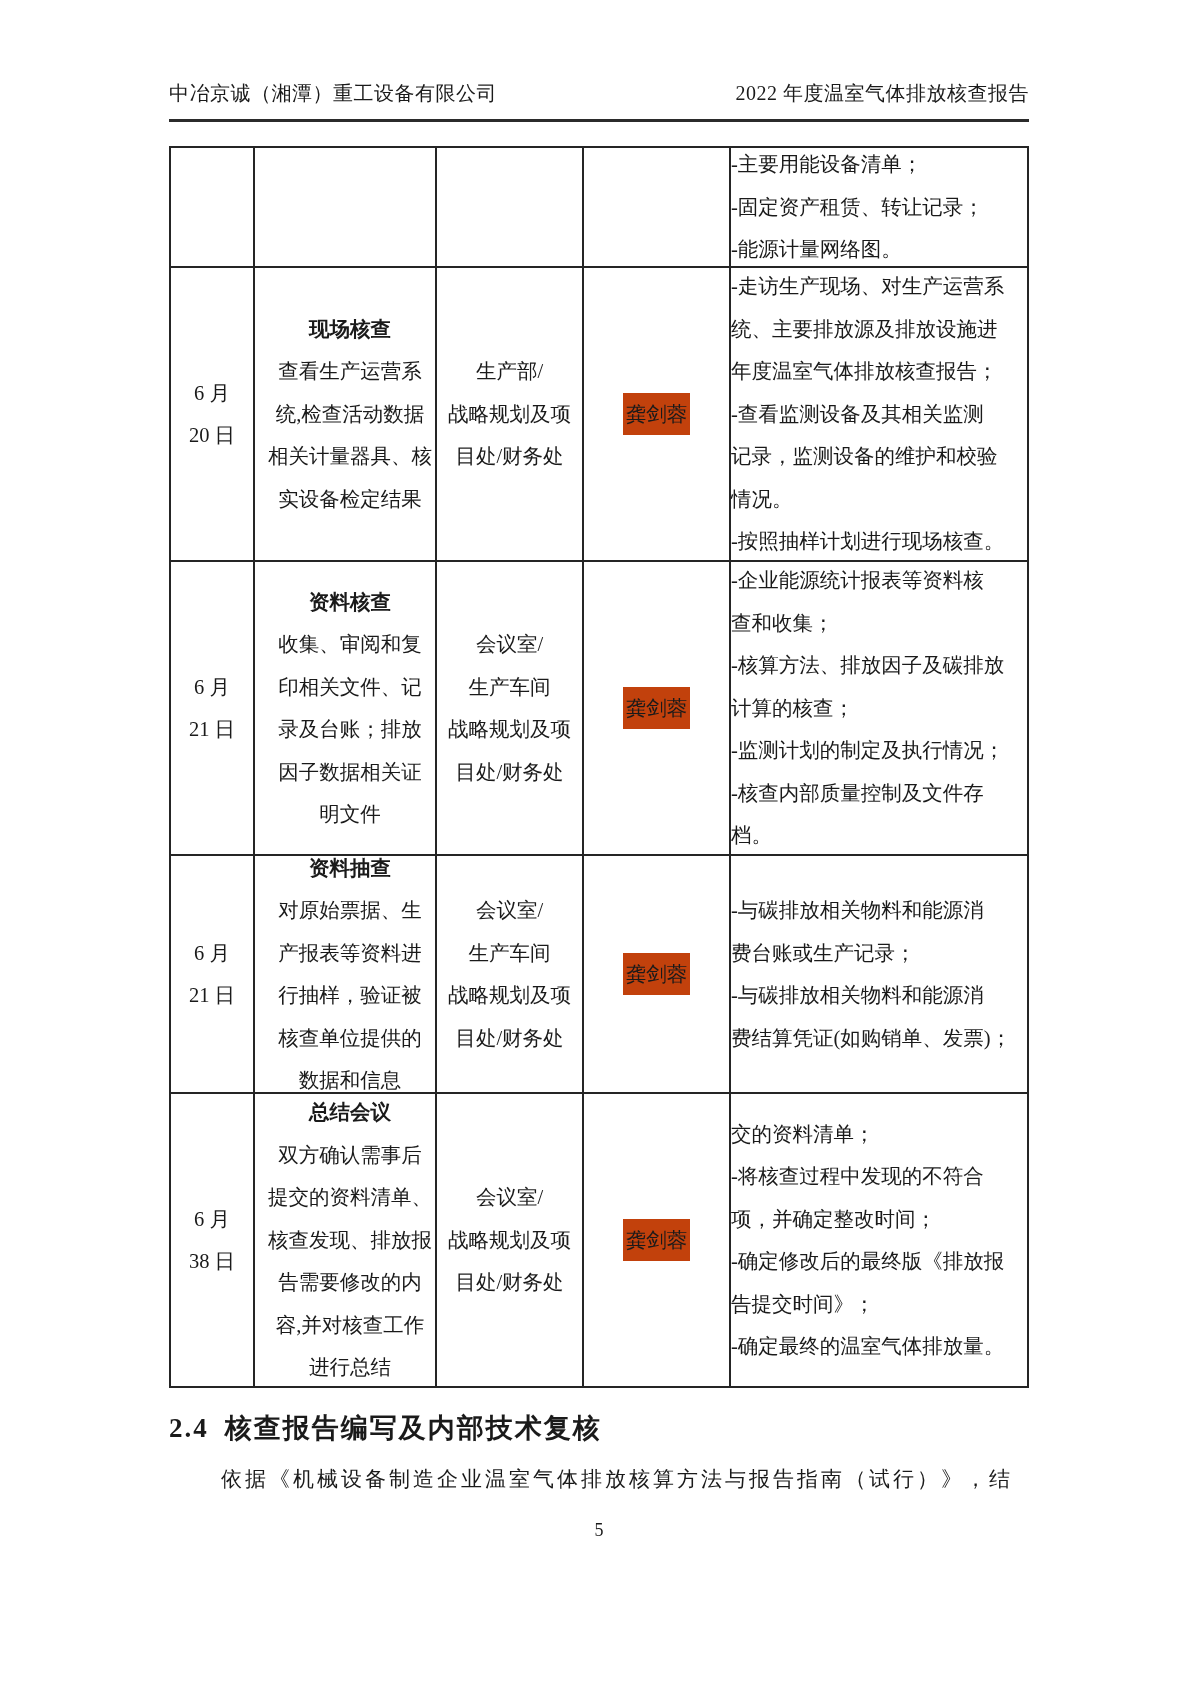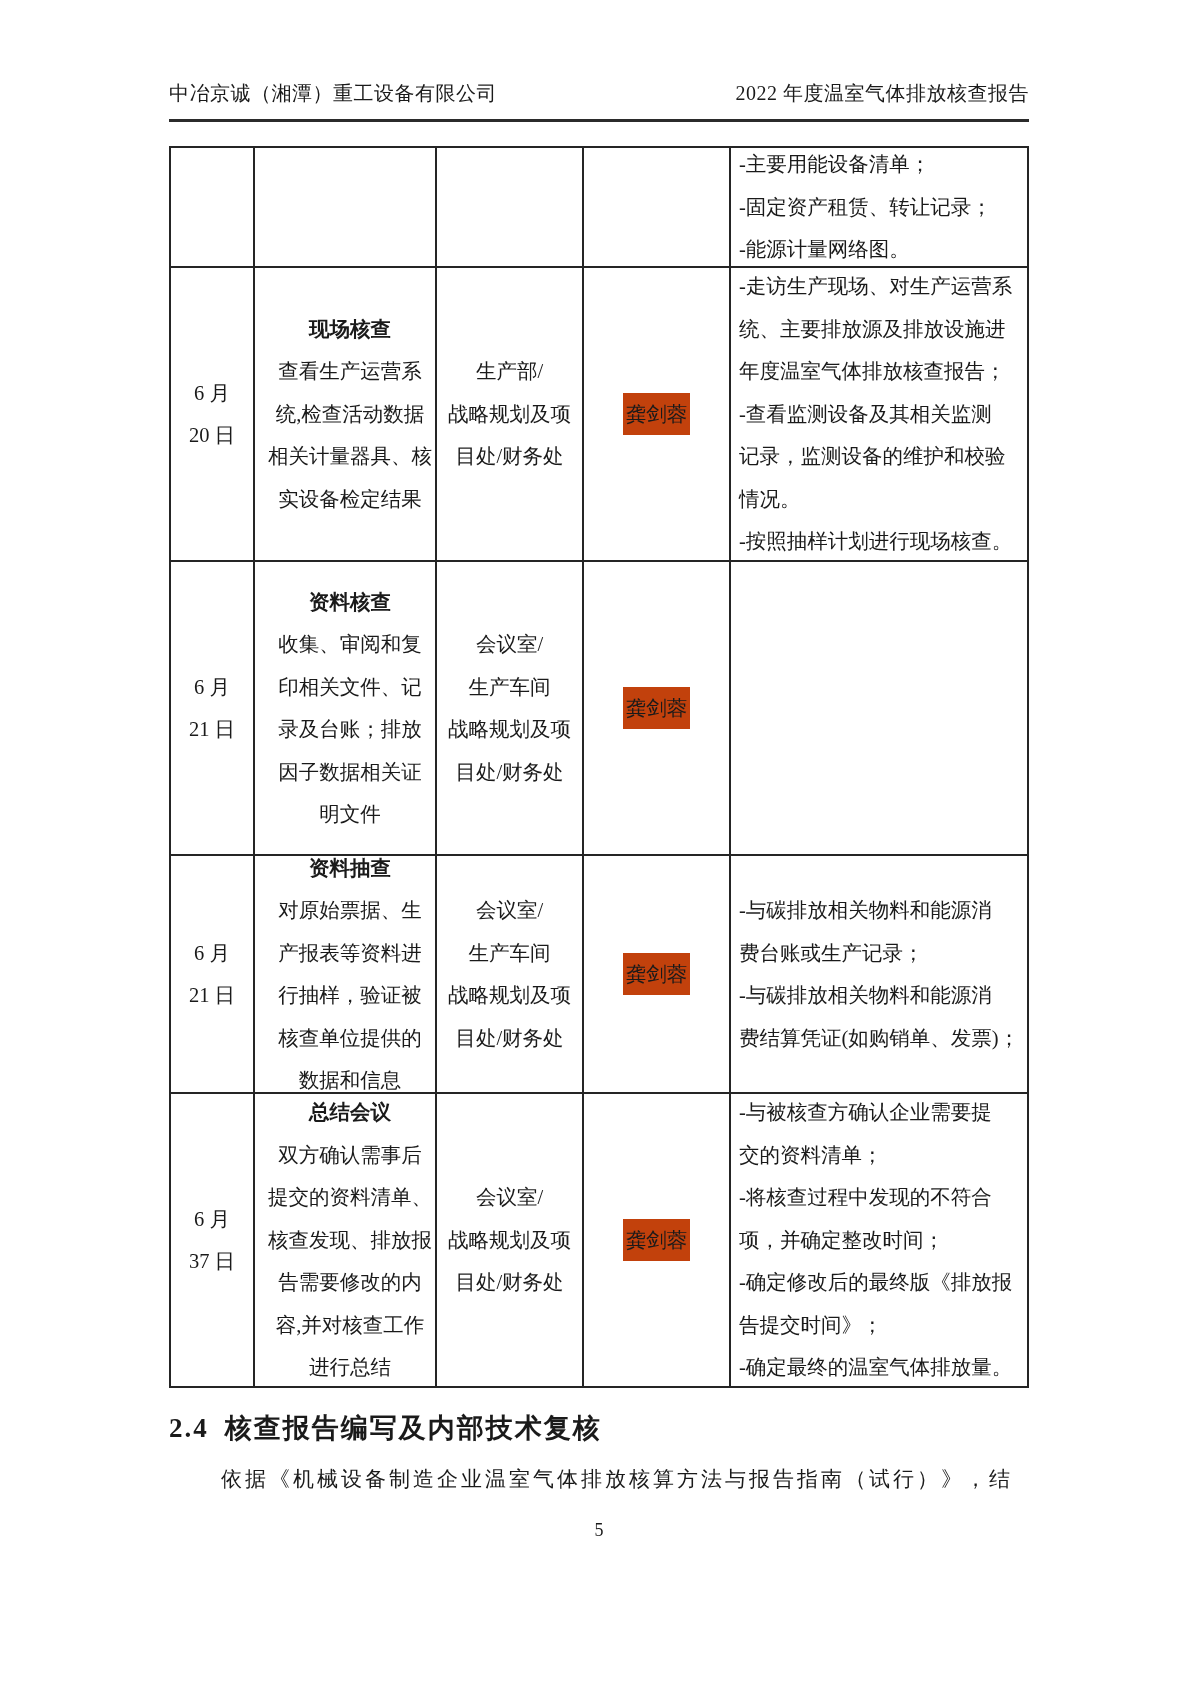--- a/index.html
+++ b/index.html
@@ -15,21 +15,21 @@
     font-size:20px; letter-spacing:0.5px;
   }
   .table { margin-top:24px; border:2px solid #252525; }
   .trow { display:grid; grid-template-columns:84px 182px 147px 147px 1fr; border-bottom:2px solid #252525; }
   .trow:last-child { border-bottom:none; }
   .cell {
     border-right:2px solid #252525;
     display:flex; flex-direction:column; justify-content:center; align-items:center;
     font-size:20.5px; line-height:42.5px; padding:4px 4px; overflow:hidden;
   }
-  .cell.details { border-right:none; align-items:flex-start; padding-left:8px; padding-right:2px; }
+  .cell.details { border-right:none; align-items:flex-start; padding-left:0; padding-right:2px; }
   .cell.activity { padding-left:16px; padding-right:6px; }
   .tline { white-space:nowrap; }
   .title-line { font-weight:bold; }
   .person-name { background:#c2410c; padding:0 3px; }
   .section-heading {
     margin-top:22px; font-size:27px; font-weight:bold; letter-spacing:2px;
   }
   .section-heading .sec-num { margin-right:16px; }
   .body-paragraph {
     margin-top:18px; font-size:21px; letter-spacing:3px; text-indent:52px; line-height:1.5;
@@ -104,20 +104,29 @@
           </div>
           <div class="cell location">
             <div class="tline">会议室/</div>
             <div class="tline">生产车间</div>
             <div class="tline">战略规划及项</div>
             <div class="tline">目处/财务处</div>
           </div>
           <div class="cell person">
             <div class="tline person-name">龚剑蓉</div>
           </div>
+          <div class="cell details">
+            <div class="tline">-企业能源统计报表等资料核</div>
+            <div class="tline">查和收集；</div>
+            <div class="tline">-核算方法、排放因子及碳排放</div>
+            <div class="tline">计算的核查；</div>
+            <div class="tline">-监测计划的制定及执行情况；</div>
+            <div class="tline">-核查内部质量控制及文件存</div>
+            <div class="tline">档。</div>
+          </div>
         </div>
         <div class="trow" style="height: 236px;">
           <div class="cell date">
             <div class="tline">6 月</div>
             <div class="tline">21 日</div>
           </div>
           <div class="cell activity">
             <div class="tline title-line">资料抽查</div>
             <div class="tline">对原始票据、生</div>
             <div class="tline">产报表等资料进</div>
@@ -137,41 +146,40 @@
           <div class="cell details">
             <div class="tline">-与碳排放相关物料和能源消</div>
             <div class="tline">费台账或生产记录；</div>
             <div class="tline">-与碳排放相关物料和能源消</div>
             <div class="tline">费结算凭证(如购销单、发票)；</div>
           </div>
         </div>
         <div class="trow" style="height: 292px;">
           <div class="cell date">
             <div class="tline">6 月</div>
-            <div class="tline">37 日</div>
+            <div class="tline">38 日</div>
           </div>
           <div class="cell activity">
             <div class="tline title-line">总结会议</div>
             <div class="tline">双方确认需事后</div>
             <div class="tline">提交的资料清单、</div>
             <div class="tline">核查发现、排放报</div>
             <div class="tline">告需要修改的内</div>
             <div class="tline">容,并对核查工作</div>
             <div class="tline">进行总结</div>
           </div>
           <div class="cell location">
             <div class="tline">会议室/</div>
             <div class="tline">战略规划及项</div>
             <div class="tline">目处/财务处</div>
           </div>
           <div class="cell person">
             <div class="tline person-name">龚剑蓉</div>
           </div>
           <div class="cell details">
-            <div class="tline">-与被核查方确认企业需要提</div>
             <div class="tline">交的资料清单；</div>
             <div class="tline">-将核查过程中发现的不符合</div>
             <div class="tline">项，并确定整改时间；</div>
             <div class="tline">-确定修改后的最终版《排放报</div>
             <div class="tline">告提交时间》；</div>
             <div class="tline">-确定最终的温室气体排放量。</div>
           </div>
         </div>
       </div>
 

